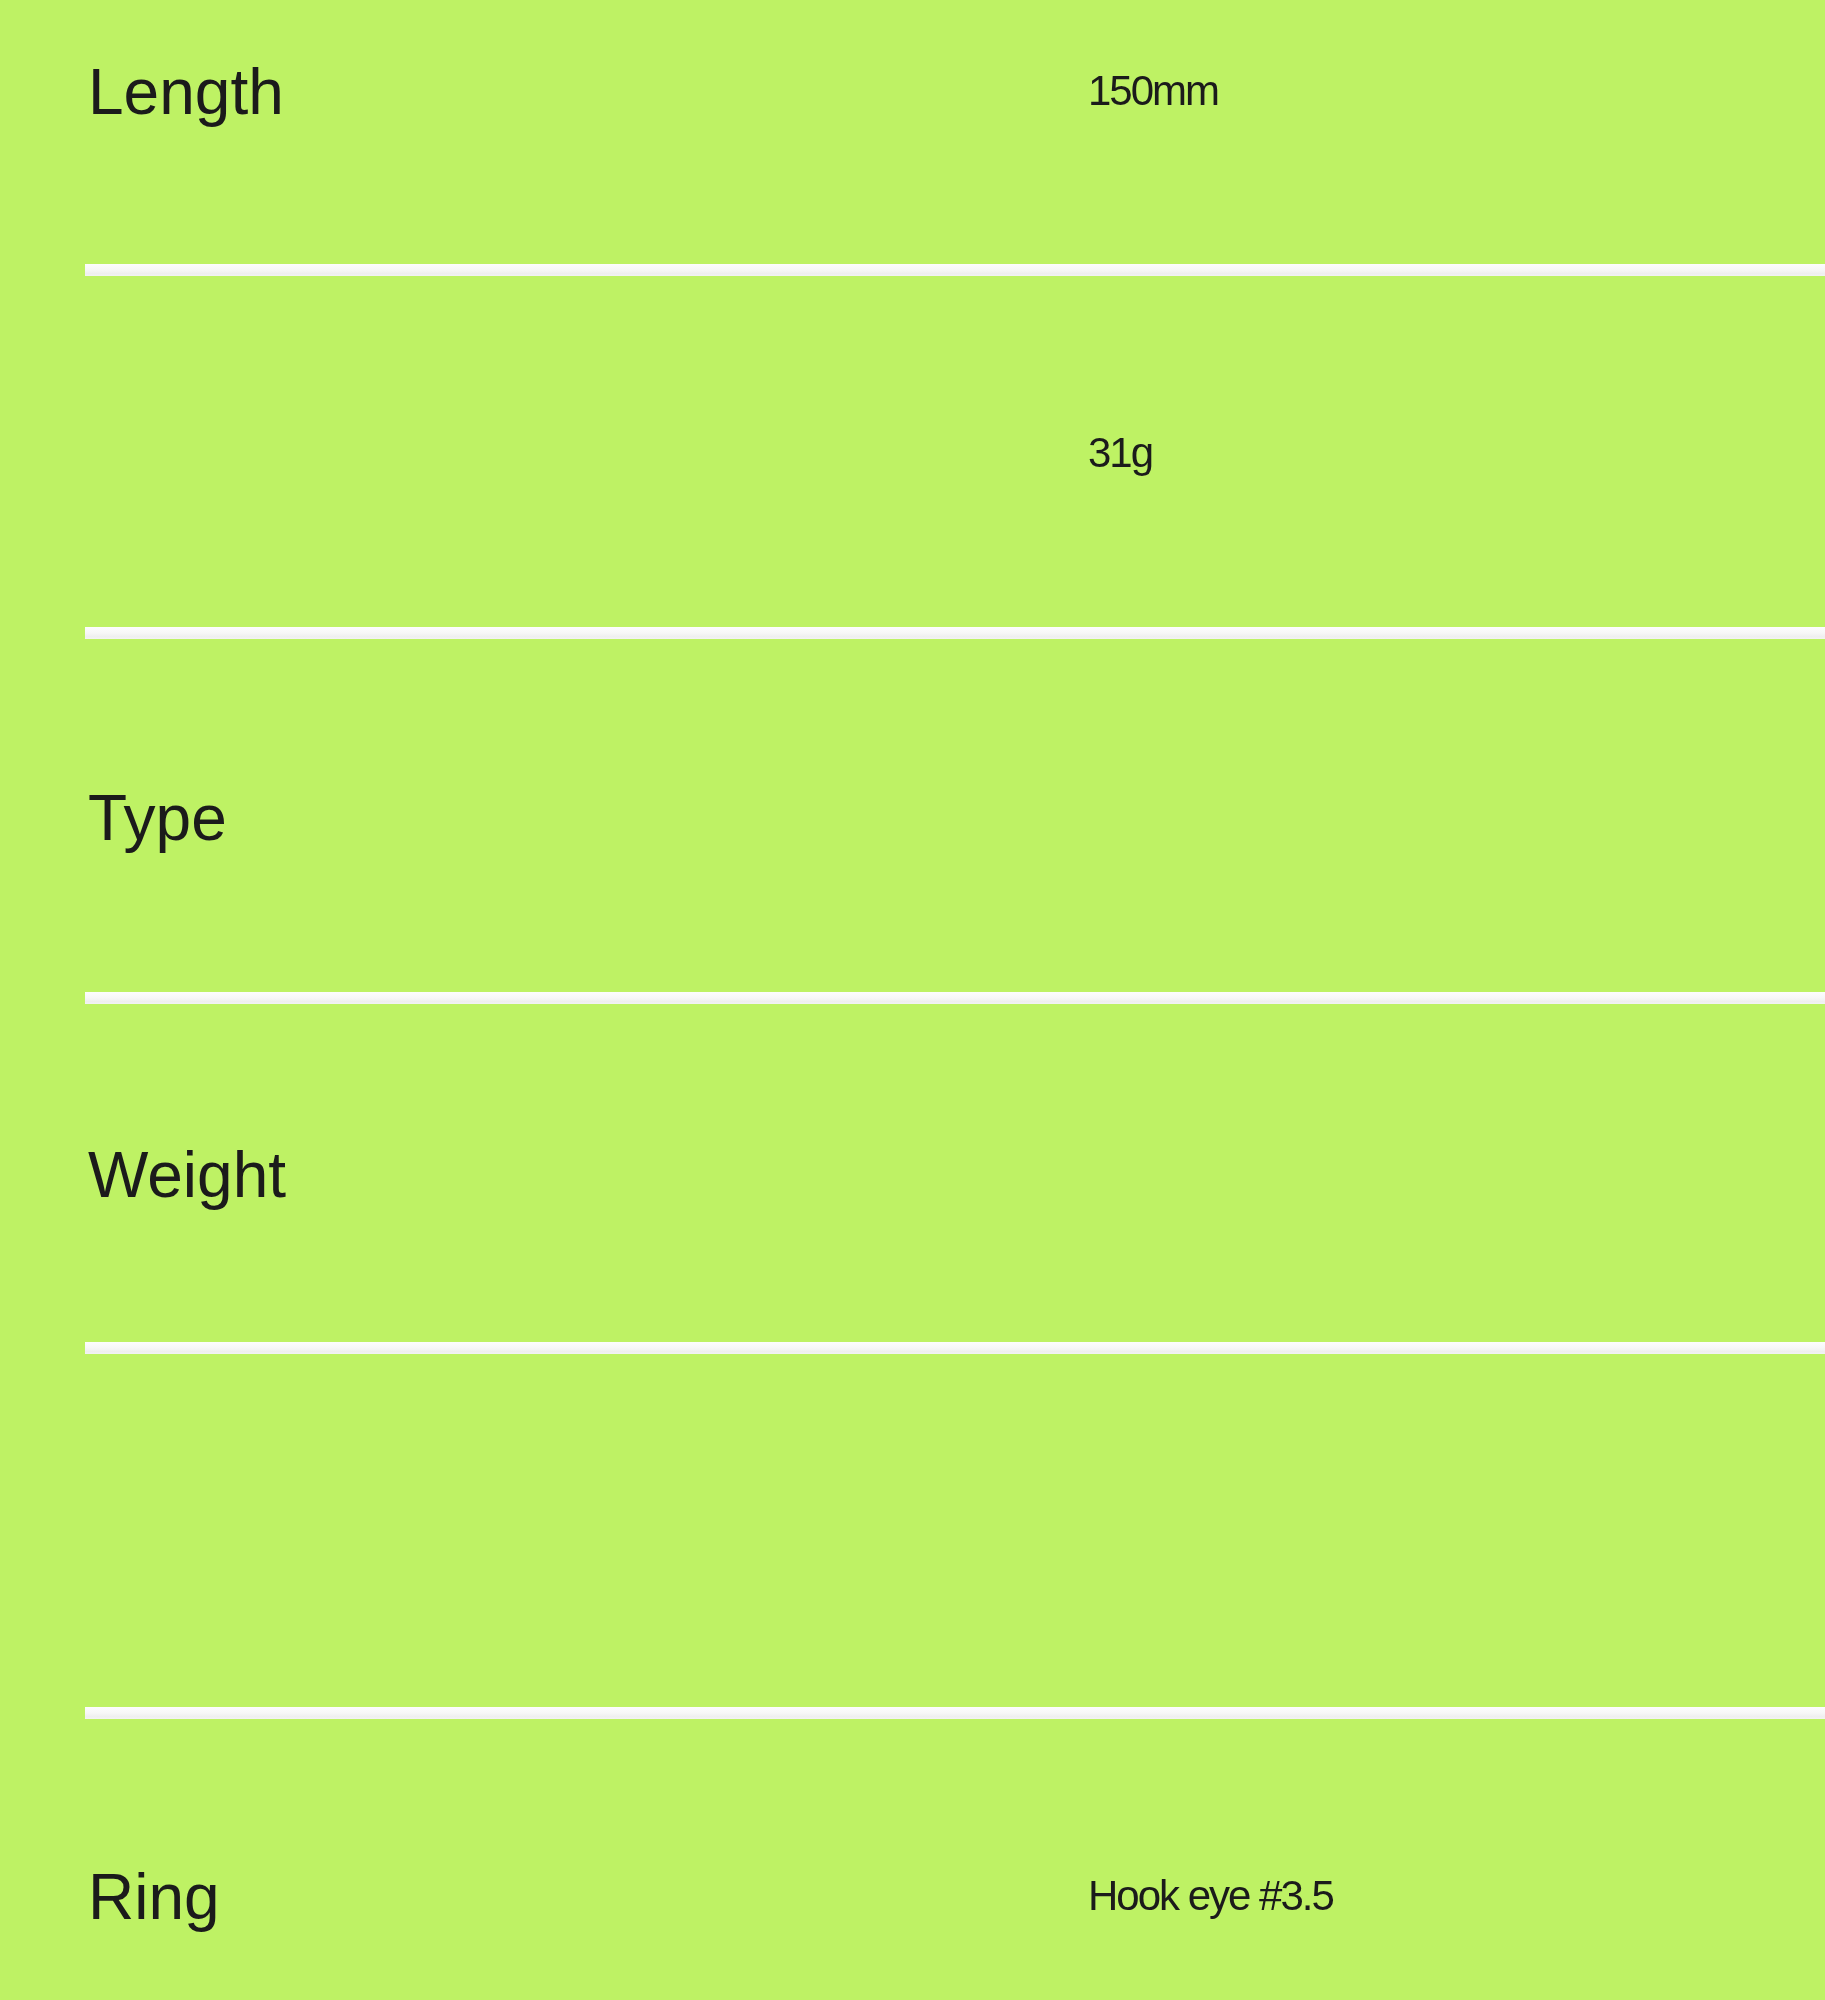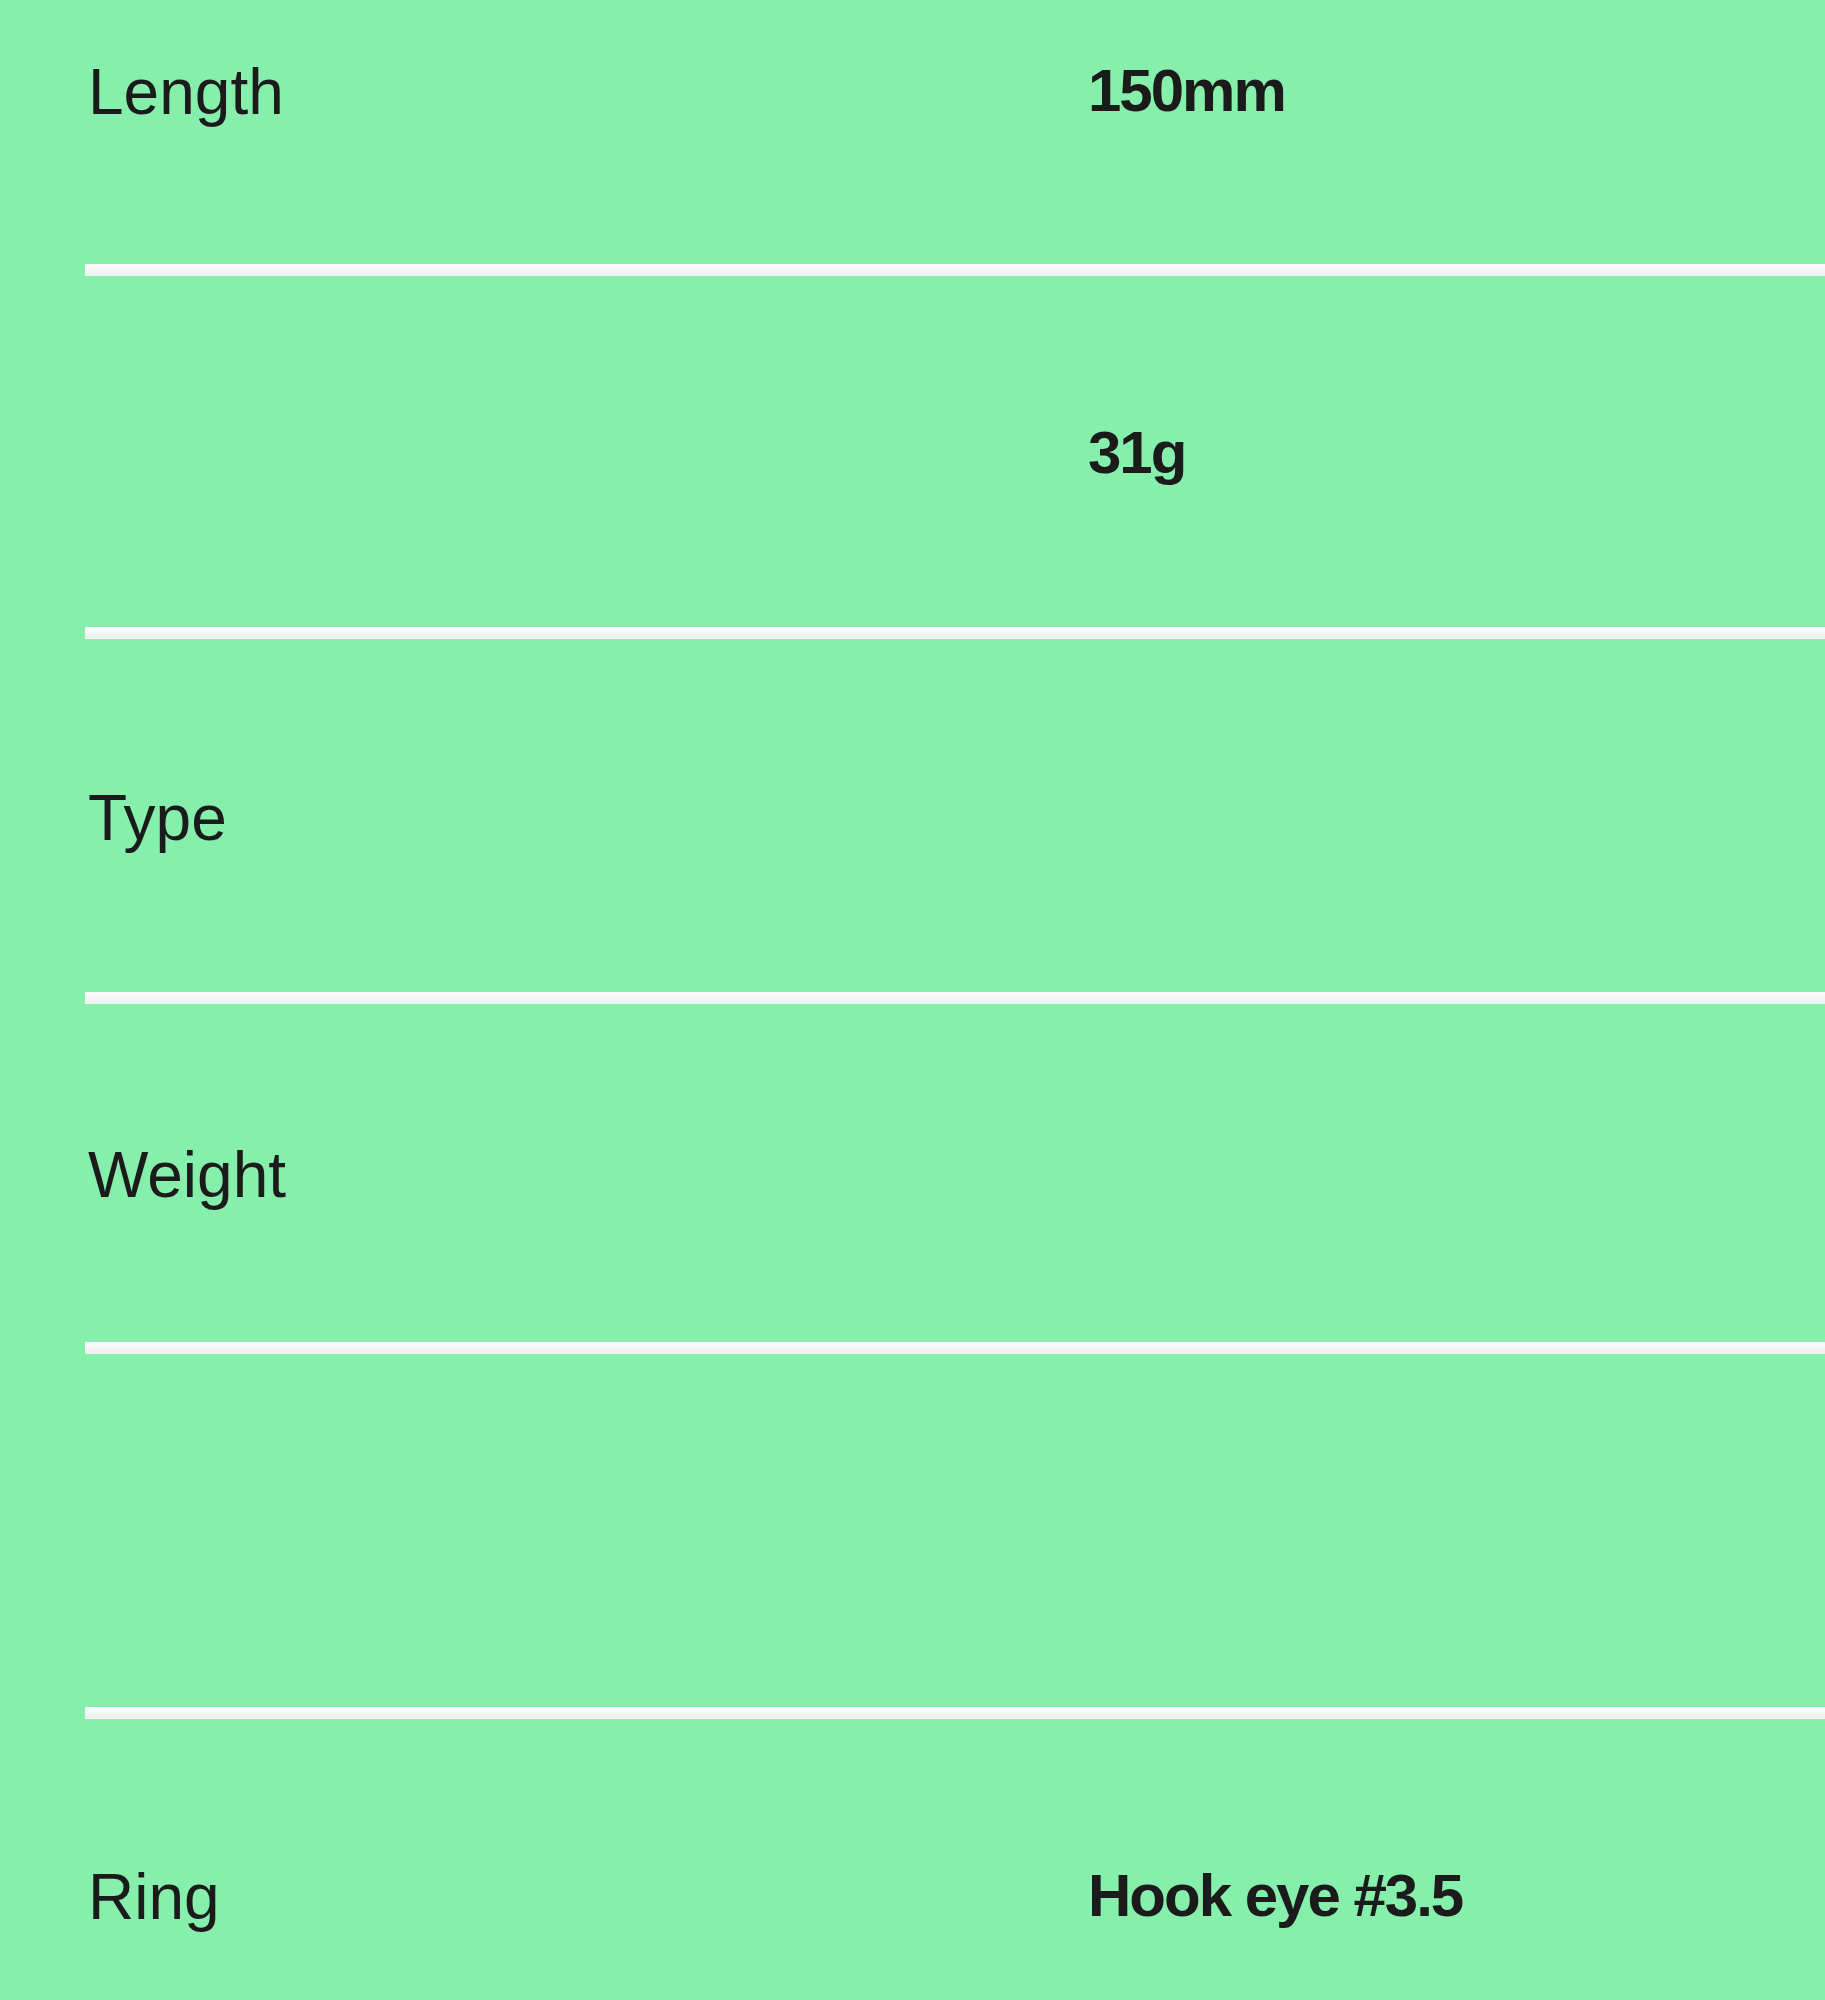--- a/index.html
+++ b/index.html
@@ -4,21 +4,21 @@
 <style>
   html, body {
     margin: 0;
     padding: 0;
     background: #ffffff;
   }
   .spec-table {
     position: relative;
     width: 1825px;
     height: 2000px;
-    background: #86efac;
+    background: #bef264;
     overflow: hidden;
     font-family: "Liberation Sans", "DejaVu Sans", sans-serif;
     color: var(--text-color, #1b1b1b);
   }
   .row {
     position: absolute;
     left: 0;
     right: 0;
   }
   .r0 { top: -90px;  height: 363px; }
@@ -34,24 +34,23 @@
     transform: translateY(-50%);
     font-size: 64px;
     letter-spacing: 0px;
     white-space: nowrap;
   }
   .value {
     position: absolute;
     left: 1088px;
     top: 50%;
     transform: translateY(-52%);
-    font-size: 60px;
+    font-size: 42px;
     letter-spacing: -2px;
     white-space: nowrap;
-    font-weight: bold;
   }
   .divider {
     position: absolute;
     left: 85px;
     right: 0;
     height: 12px;
     background: linear-gradient(to bottom,
       #fdfdfd 0%,
       #f7f7f7 50%,
       var(--divider-color, #efefef) 80%,

